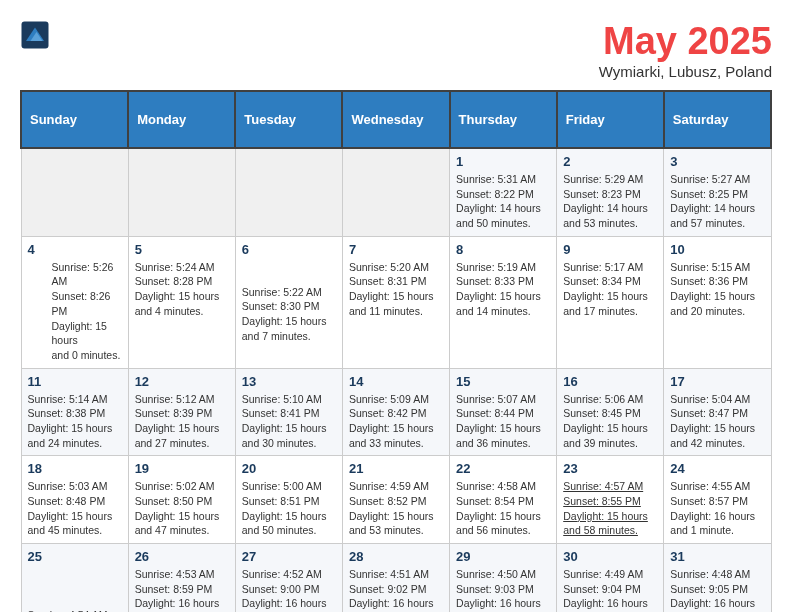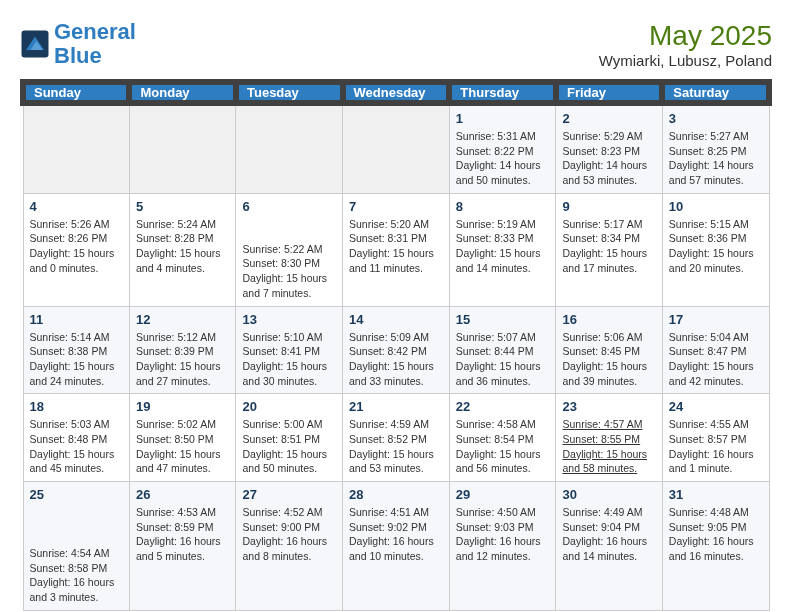--- a/index.html
+++ b/index.html
@@ -31,41 +31,41 @@
     }
     .logo-icon {
       width: 30px;
       height: 30px;
       margin-right: 4px;
     }
     .title-block {
       text-align: right;
     }
     .month-title {
-      font-size: 28px;
-      font-weight: normal;
-      color: #4d7c0f;
+      font-size: 38px;
+      font-weight: bold;
+      color: #ef4444;
     }
     .subtitle {
       font-size: 15px;
       color: #333;
     }
     table {
       width: 100%;
       border-collapse: collapse;
       font-size: 11px;
     }
     thead tr th {
       background: #2e7dc0;
       color: #fff;
       text-align: left;
-      padding: 0 8px;
+      padding: 20px 8px;
       font-size: 13px;
       font-weight: bold;
-      border: 6px solid #404040;
+      border: 2px solid #404040;
     }
     tbody tr td {
       border: 1px solid #ccc;
       vertical-align: top;
       padding: 5px 6px;
       width: 107px;
       min-height: 80px;
       background: #fff;
     }
     tbody tr:nth-child(odd) td {
@@ -93,24 +93,20 @@
 </head>
 <body>
 
 <div class="header">
   <div class="logo">
     <svg class="logo-icon" viewBox="0 0 40 40">
       <rect x="2" y="2" width="36" height="36" rx="4" fill="#1a3a5c"></rect>
       <polygon points="8,28 20,10 32,28" fill="#2e7dc0"></polygon>
       <polygon points="14,28 22,16 30,28" fill="#5aa0d8"></polygon>
     </svg>
-    <div class="logo-text">
-      <span>General</span><br>
-      <span style="color:#2e7dc0">Blue</span>
-    </div>
   </div>
   <div class="title-block">
     <div class="month-title">May 2025</div>
     <div class="subtitle">Wymiarki, Lubusz, Poland</div>
   </div>
 </div>
 
 <table>
   <thead>
     <tr id="weekday-header">
@@ -147,21 +143,21 @@
           <span class="day-num">3</span>
           <div class="day-detail" style="white-space: pre-line;">Sunrise: 5:27 AM
 Sunset: 8:25 PM
 Daylight: 14 hours
 and 57 minutes.</div>
         </td>
       </tr>
       <tr>
         <td>
           <span class="day-num">4</span>
-          <div class="day-detail" style="white-space: pre-line;">Sunrise: 5:26 AM
+          <div class="day-detail" style="white-space: pre-line; margin-left: 24px;">Sunrise: 5:26 AM
 Sunset: 8:26 PM
 Daylight: 15 hours
 and 0 minutes.</div>
         </td>
         <td>
           <span class="day-num">5</span>
           <div class="day-detail" style="white-space: pre-line;">Sunrise: 5:24 AM
 Sunset: 8:28 PM
 Daylight: 15 hours
 and 4 minutes.</div>

